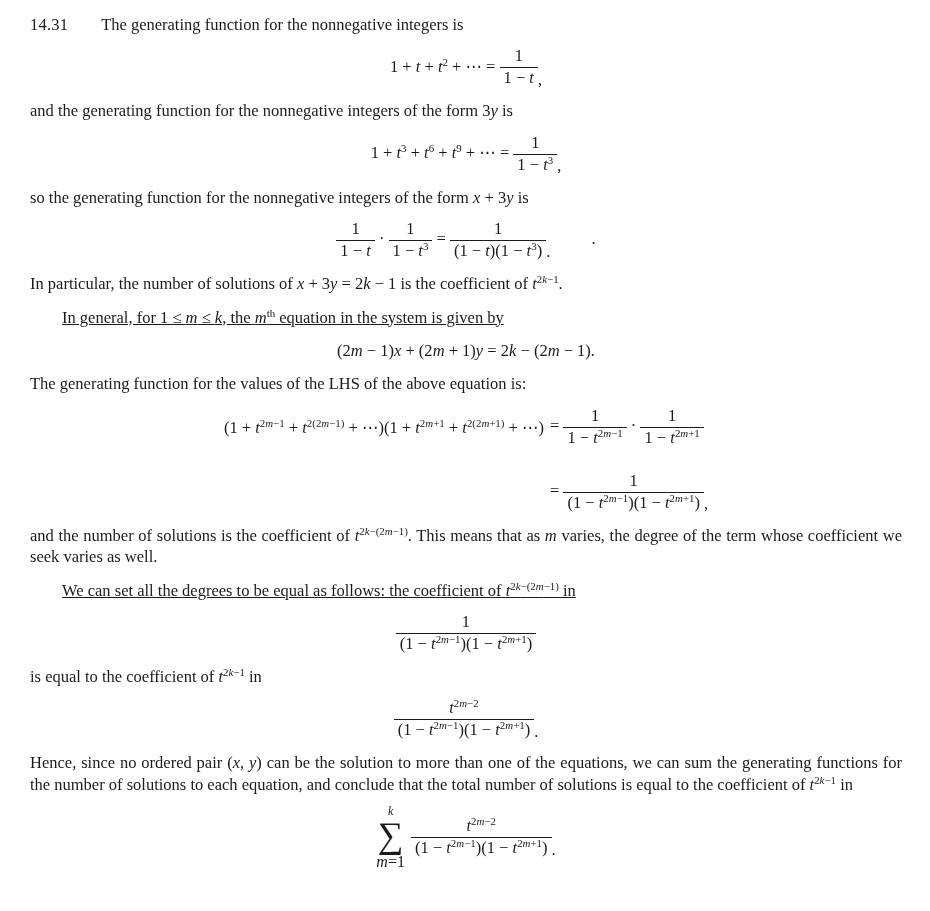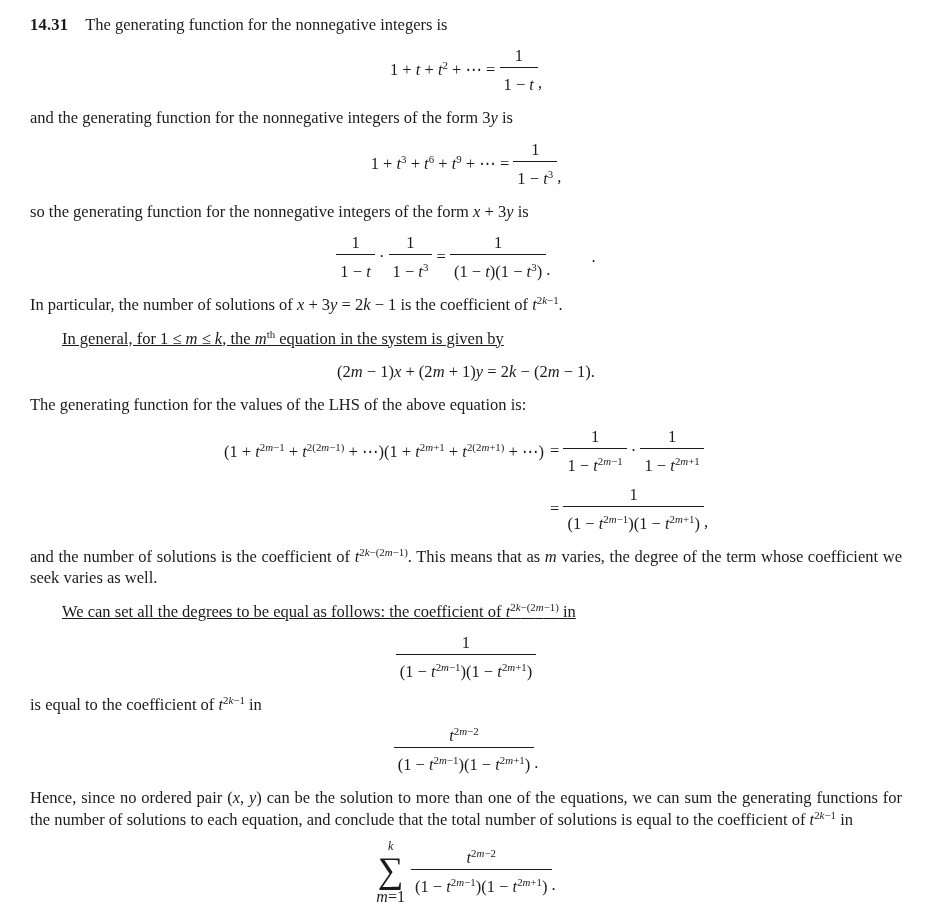--- a/index.html
+++ b/index.html
@@ -6,31 +6,31 @@
   body{
     width:930px;height:911px;overflow:hidden;box-sizing:border-box;
     background:#ffffff;color:#1b1b1b;
     font-family:"Liberation Serif","DejaVu Serif",serif;
     font-size:16.5px;line-height:1.3;
     padding:14px 28px 0 30px;
   }
   .para{margin:12px 0 0;text-align:justify;}
   .para.first{margin-top:0;}
   .para.indent{padding-left:32px;text-decoration:underline;}
-  .probnum{font-weight:bold;margin-right:17px;letter-spacing:0.2px;}
+  .probnum{font-weight:normal;margin-right:33px;letter-spacing:0.2px;}
   .display{margin:12px auto 0;text-align:center;white-space:nowrap;}
   .display.tightbottom{margin-top:10px;}
   i{font-style:italic;}
   sup{font-size:66%;line-height:0;position:relative;top:-0.55em;vertical-align:baseline;}
   .frac{display:inline-block;vertical-align:middle;text-align:center;line-height:1.15;}
   .frac .num{display:block;padding:0 4px 1px;}
-  .frac .den{display:block;border-top:1.3px solid currentColor;padding:8px 4px 0;}
+  .frac .den{display:block;border-top:1.3px solid currentColor;padding:1px 4px 0;}
   .low{display:inline-block;transform:translateY(0.8em);}
   .eq-align{display:grid;grid-template-columns:auto auto;width:max-content;
-            margin:12px auto 0;row-gap:10px;align-items:center;}
+            margin:12px auto 0;row-gap:24px;align-items:center;}
   .eq-align .lhs{text-align:right;padding-right:6px;white-space:nowrap;}
   .eq-align .rhs{text-align:left;white-space:nowrap;}
   .sum{display:inline-flex;flex-direction:column;align-items:center;
        vertical-align:middle;line-height:1;margin-right:6px;}
   .sum .sum-top{font-size:12px;margin-bottom:1px;}
   .sum .sum-sigma{font-size:36px;line-height:0.95;}
   .sum .sum-bot{font-size:16px;margin-top:2px;}
 </style>
 </head>
 <body>

